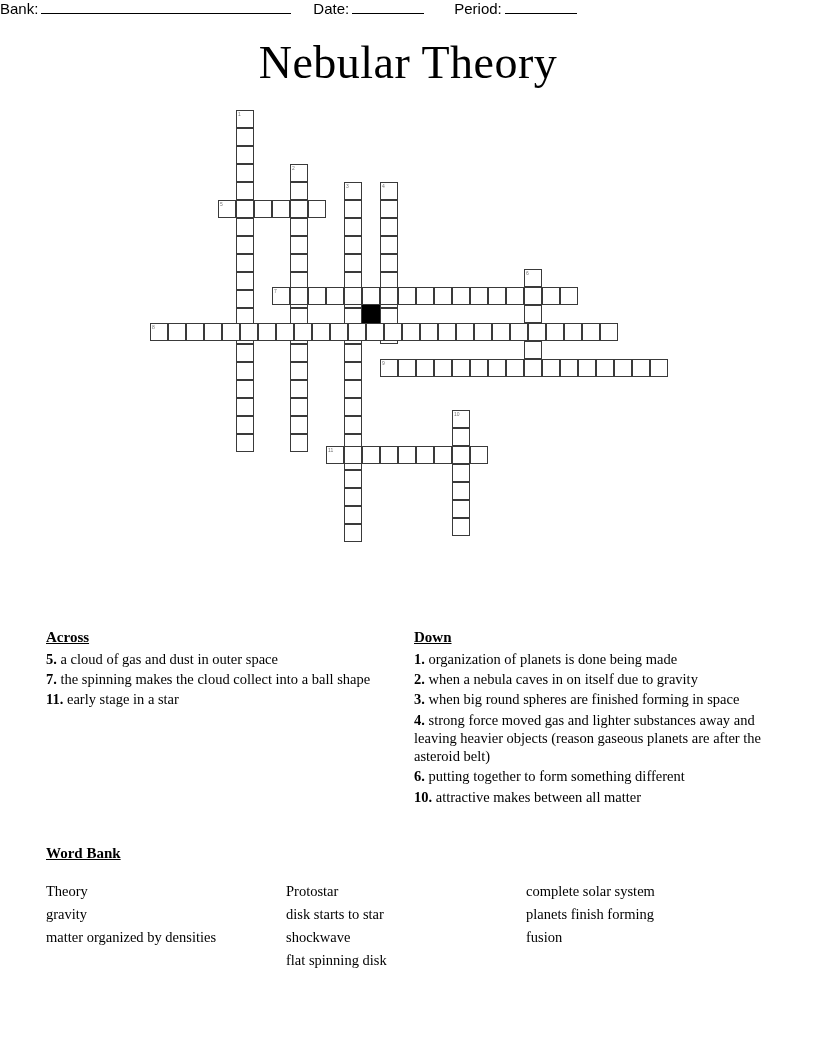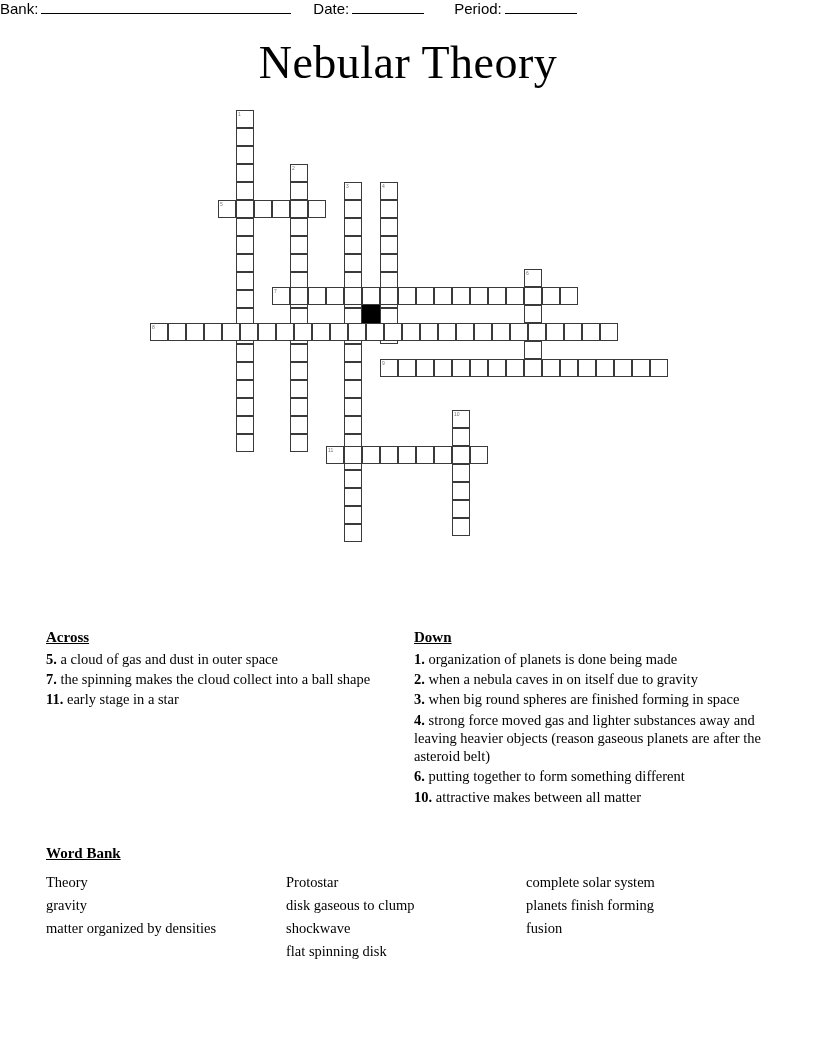--- a/index.html
+++ b/index.html
@@ -120,21 +120,21 @@
     left: 46px;
     top: 845px;
     width: 730px;
     font-size: 14.5px;
   }
   .wordbank-heading {
     font-weight: bold;
     text-decoration: underline;
     font-size: 15px;
     display: block;
-    margin-bottom: 9px;
+    margin-bottom: 18px;
   }
   .wordbank-cols {
     display: flex;
   }
   .wb-col { }
   .wb-col-1 { width: 240px; }
   .wb-col-2 { width: 240px; }
   .wb-col-3 { width: 240px; }
   .wb-word {
     display: block;
@@ -354,21 +354,21 @@
 <div class="wordbank">
   <span class="wordbank-heading">Word Bank</span>
   <div class="wordbank-cols" id="wordbank-cols">
       <div class="wb-col wb-col-1">
         <span class="wb-word">Theory</span>
         <span class="wb-word">gravity</span>
         <span class="wb-word">matter organized by densities</span>
       </div>
       <div class="wb-col wb-col-2">
         <span class="wb-word">Protostar</span>
-        <span class="wb-word">disk gaseous to clump</span>
+        <span class="wb-word">disk starts to star</span>
         <span class="wb-word">shockwave</span>
         <span class="wb-word">flat spinning disk</span>
       </div>
       <div class="wb-col wb-col-3">
         <span class="wb-word">complete solar system</span>
         <span class="wb-word">planets finish forming</span>
         <span class="wb-word">fusion</span>
       </div>
     </div>
 </div>

